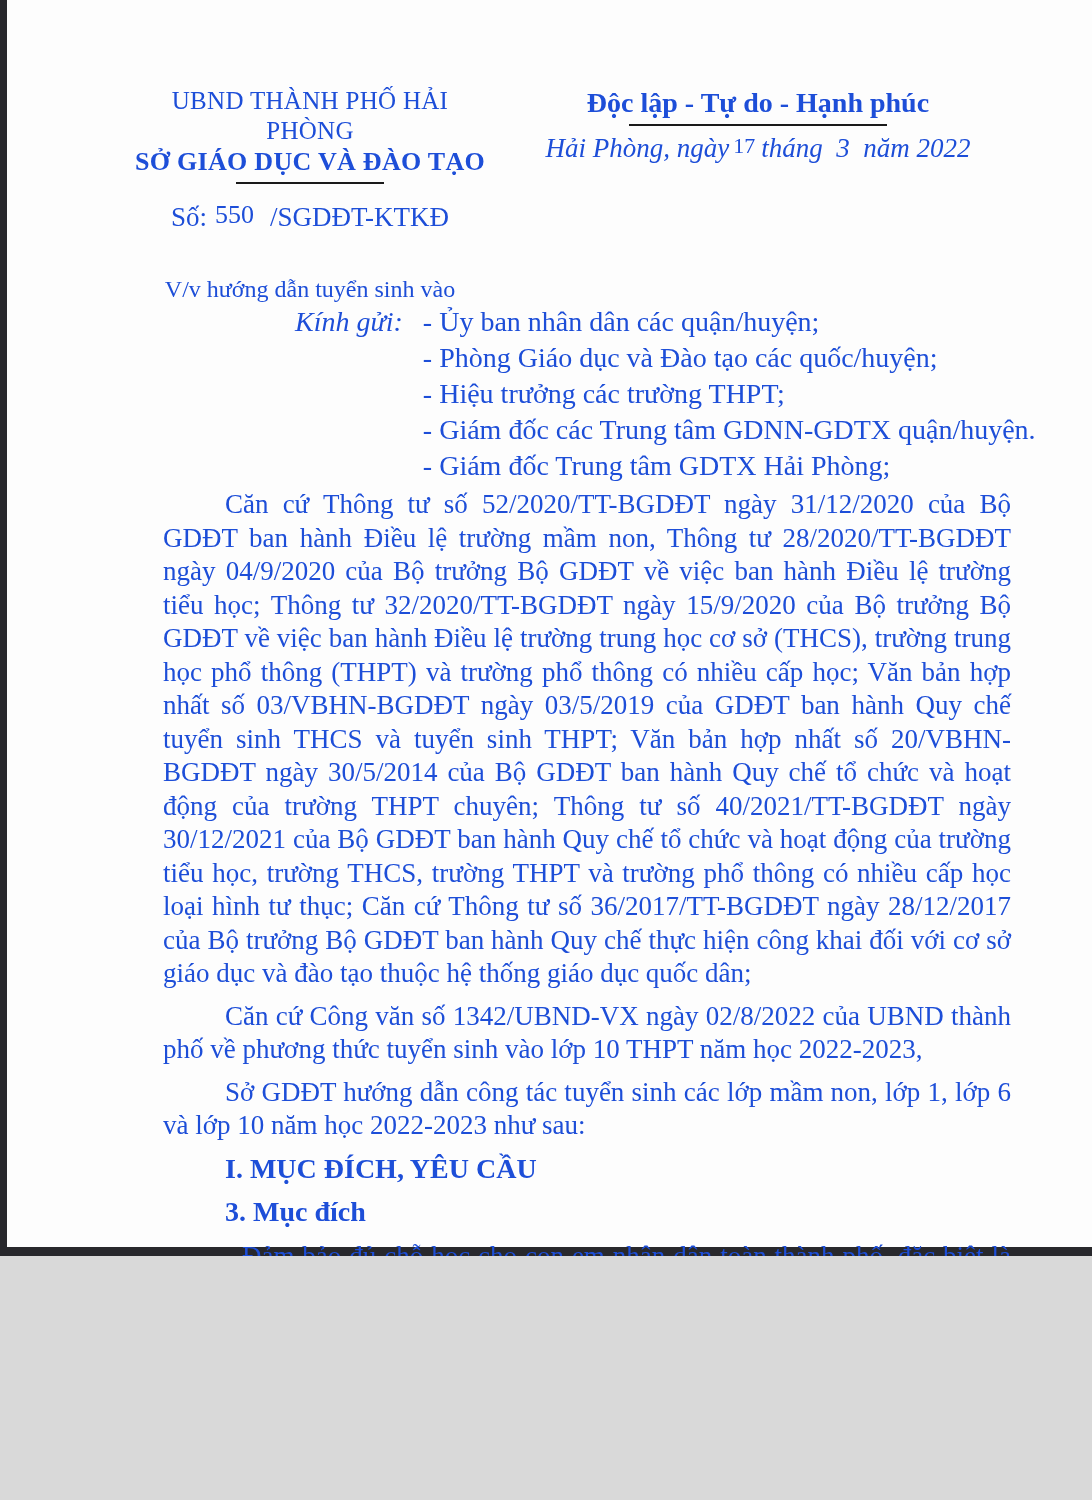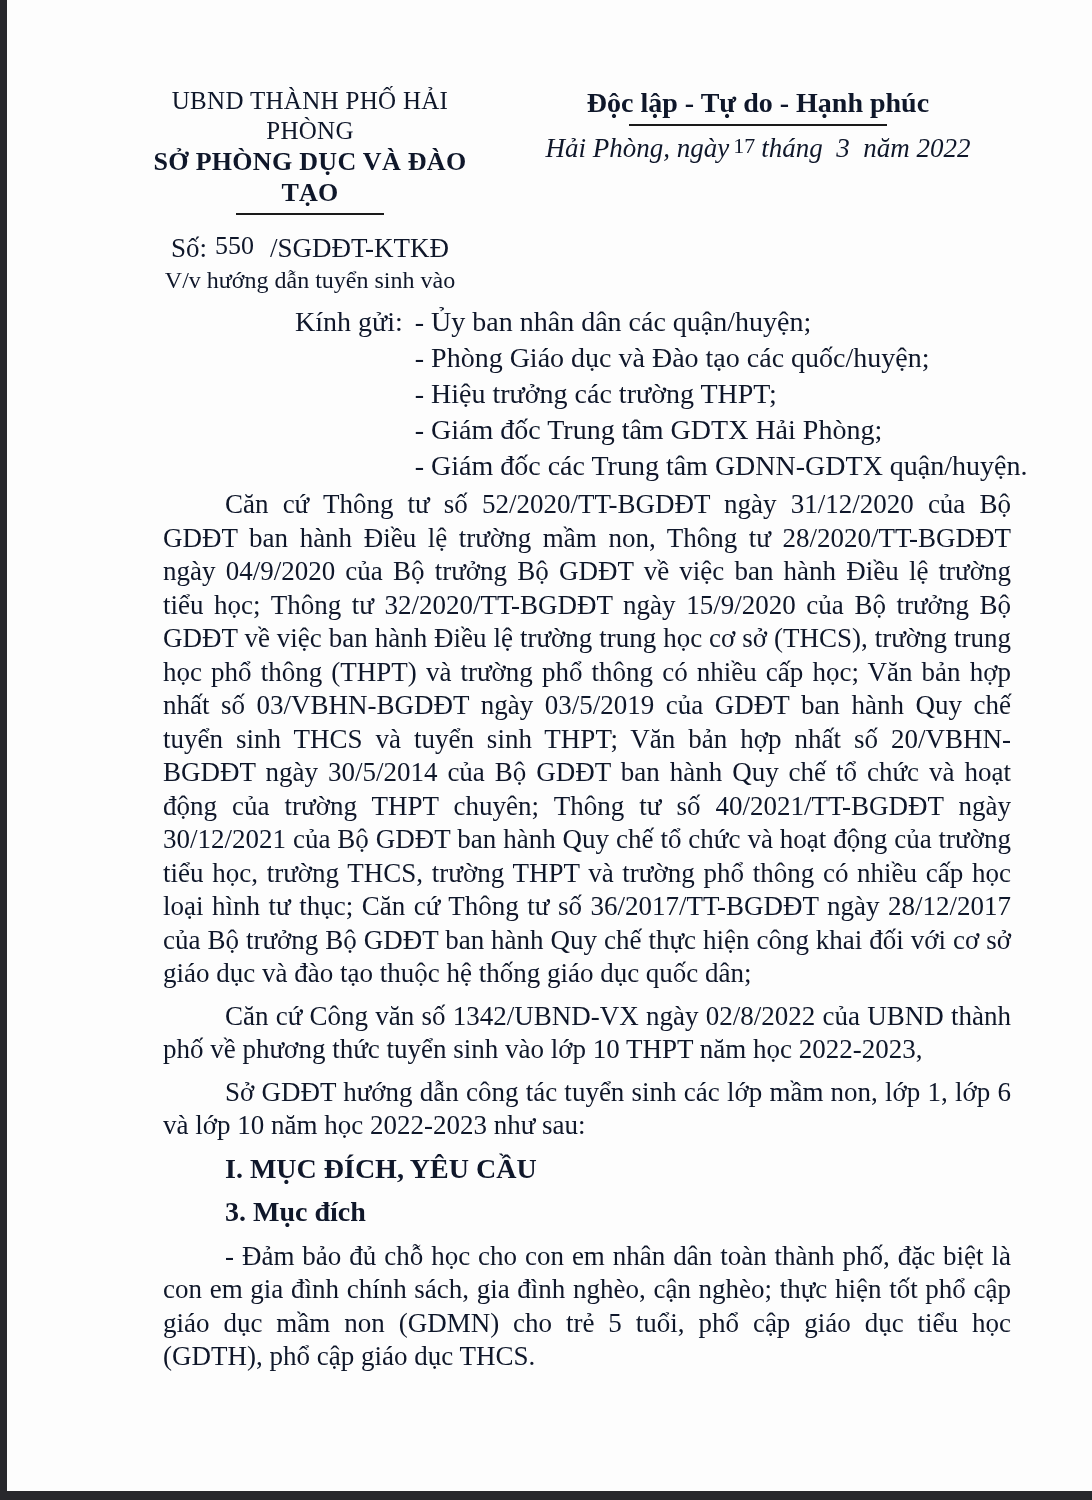--- a/index.html
+++ b/index.html
@@ -1,22 +1,22 @@
 <!DOCTYPE html>
 <html><head>
 <meta charset="utf-8">
 <style>
   html, body { margin: 0; padding: 0; background: #d9d9d9; }
   .page {
     position: relative;
     width: 1092px;
-    height: 1500px;
+    height: 1256px;
     margin: 0 auto;
     background: #fdfdfd;
-    color: #0f172a;
+    color: #1d4ed8;
     font-family: "Liberation Serif", "DejaVu Serif", serif;
     overflow: hidden;
   }
   .scan-edge-left {
     position: absolute; left: 0; top: 0;
     width: 7px; height: 1500px;
     background: #28282c;
   }
   .scan-edge-bottom {
     position: absolute; left: 0; bottom: 0;
@@ -27,40 +27,40 @@
   
   .hdr-left {
     position: absolute; left: 128px; top: 86px;
     width: 364px; text-align: center;
   }
   .hdr-left .org   { font-size: 25px; line-height: 30px; letter-spacing: .3px; }
   .hdr-left .dept  { font-size: 26px; line-height: 31px; font-weight: bold; letter-spacing: .3px; }
   .hdr-left .rule  { width: 148px; border-top: 2px solid #1a1a1a; margin: 5px auto 0 auto; }
   .docnum { margin-top: 17px; font-size: 27px; line-height: 32px; }
   .docnum .num { font-size: 26px; position: relative; top: -3px; margin: 0 16px 0 8px; }
-  .subject { font-size: 24px; line-height: 31px; }
+  .subject { font-size: 24px; line-height: 31px; margin-top: 40px; }
 
   
   .hdr-right {
     position: absolute; left: 500px; top: 86px;
     width: 516px; text-align: center;
   }
   .hdr-right .nation { font-size: 24px; line-height: 29px; font-weight: bold; letter-spacing: .2px; }
   .hdr-right .motto  { font-size: 28px; line-height: 34px; font-weight: bold; }
   .hdr-right .rule   { width: 258px; border-top: 2px solid #1a1a1a; margin: 4px auto 0 auto; }
   .dateline { margin-top: 6px; font-size: 27px; line-height: 32px; font-style: italic; white-space: pre-wrap; }
   .dateline .day { font-style: normal; font-size: 22px; position: relative; top: -4px; margin: 0 6px 0 4px; }
 
   
   .recipients {
     position: absolute; left: 295px; top: 304px;
     display: flex; align-items: flex-start;
     font-size: 28px; line-height: 36px;
   }
-  .recipients .label { margin-right: 12px; white-space: nowrap; }
+  .recipients .label { margin-right: 20px; white-space: nowrap; font-style: italic; }
   .recipients .items div { white-space: nowrap; }
 
   
   .body-text {
     position: absolute; left: 163px; top: 488px;
     width: 848px;
   }
   .body-text p {
     margin: 0 0 9px 0;
     font-size: 27px; line-height: 33.5px;
@@ -80,40 +80,40 @@
 </head>
 <body>
 
 <div class="page">
 
   <div class="scan-edge-left"></div>
   <div class="scan-edge-bottom"></div>
 
   <div class="hdr-left">
     <div class="org">UBND THÀNH PHỐ HẢI PHÒNG</div>
-    <div class="dept">SỞ PHÒNG DỤC VÀ ĐÀO TẠO</div>
+    <div class="dept">SỞ GIÁO DỤC VÀ ĐÀO TẠO</div>
     <div class="rule"></div>
     <div class="docnum"><span>Số:</span><span class="num">550</span><span>/SGDĐT-KTKĐ</span></div>
     <div class="subject">V/v hướng dẫn tuyển sinh vào</div>
   </div>
 
   <div class="hdr-right">
     <div class="motto">Độc lập - Tự do - Hạnh phúc</div>
     <div class="rule"></div>
     <div class="dateline"><span>Hải Phòng, ngày</span><span class="day">17</span><span>tháng  3  năm 2022</span></div>
   </div>
 
   <div class="recipients">
     <div class="label">Kính gửi:</div>
     <div class="items">
       <div>- Ủy ban nhân dân các quận/huyện;</div>
       <div>- Phòng Giáo dục và Đào tạo các quốc/huyện;</div>
       <div>- Hiệu trưởng các trường THPT;</div>
+      <div>- Giám đốc các Trung tâm GDNN-GDTX quận/huyện.</div>
       <div>- Giám đốc Trung tâm GDTX Hải Phòng;</div>
-      <div>- Giám đốc các Trung tâm GDNN-GDTX quận/huyện.</div>
     </div>
   </div>
 
   <div class="body-text">
     <p>Căn cứ Thông tư số 52/2020/TT-BGDĐT ngày 31/12/2020 của Bộ GDĐT ban hành Điều lệ trường mầm non, Thông tư 28/2020/TT-BGDĐT ngày 04/9/2020 của Bộ trưởng Bộ GDĐT về việc ban hành Điều lệ trường tiểu học; Thông tư 32/2020/TT-BGDĐT ngày 15/9/2020 của Bộ trưởng Bộ GDĐT về việc ban hành Điều lệ trường trung học cơ sở (THCS), trường trung học phổ thông (THPT) và trường phổ thông có nhiều cấp học; Văn bản hợp nhất số 03/VBHN-BGDĐT ngày 03/5/2019 của GDĐT ban hành Quy chế tuyển sinh THCS và tuyển sinh THPT; Văn bản hợp nhất số 20/VBHN-BGDĐT ngày 30/5/2014 của Bộ GDĐT ban hành Quy chế tổ chức và hoạt động của trường THPT chuyên; Thông tư số 40/2021/TT-BGDĐT ngày 30/12/2021 của Bộ GDĐT ban hành Quy chế tổ chức và hoạt động của trường tiểu học, trường THCS, trường THPT và trường phổ thông có nhiều cấp học loại hình tư thục; Căn cứ Thông tư số 36/2017/TT-BGDĐT ngày 28/12/2017 của Bộ trưởng Bộ GDĐT ban hành Quy chế thực hiện công khai đối với cơ sở giáo dục và đào tạo thuộc hệ thống giáo dục quốc dân;</p>
     <p>Căn cứ Công văn số 1342/UBND-VX ngày 02/8/2022 của UBND thành phố về phương thức tuyển sinh vào lớp 10 THPT năm học 2022-2023,</p>
     <p>Sở GDĐT hướng dẫn công tác tuyển sinh các lớp mầm non, lớp 1, lớp 6 và lớp 10 năm học 2022-2023 như sau:</p>
     <div class="heading-1">I. MỤC ĐÍCH, YÊU CẦU</div>
     <div class="heading-2">3. Mục đích</div>
     <p>- Đảm bảo đủ chỗ học cho con em nhân dân toàn thành phố, đặc biệt là con em gia đình chính sách, gia đình nghèo, cận nghèo; thực hiện tốt phổ cập giáo dục mầm non (GDMN) cho trẻ 5 tuổi, phổ cập giáo dục tiểu học (GDTH), phổ cập giáo dục THCS.</p>

